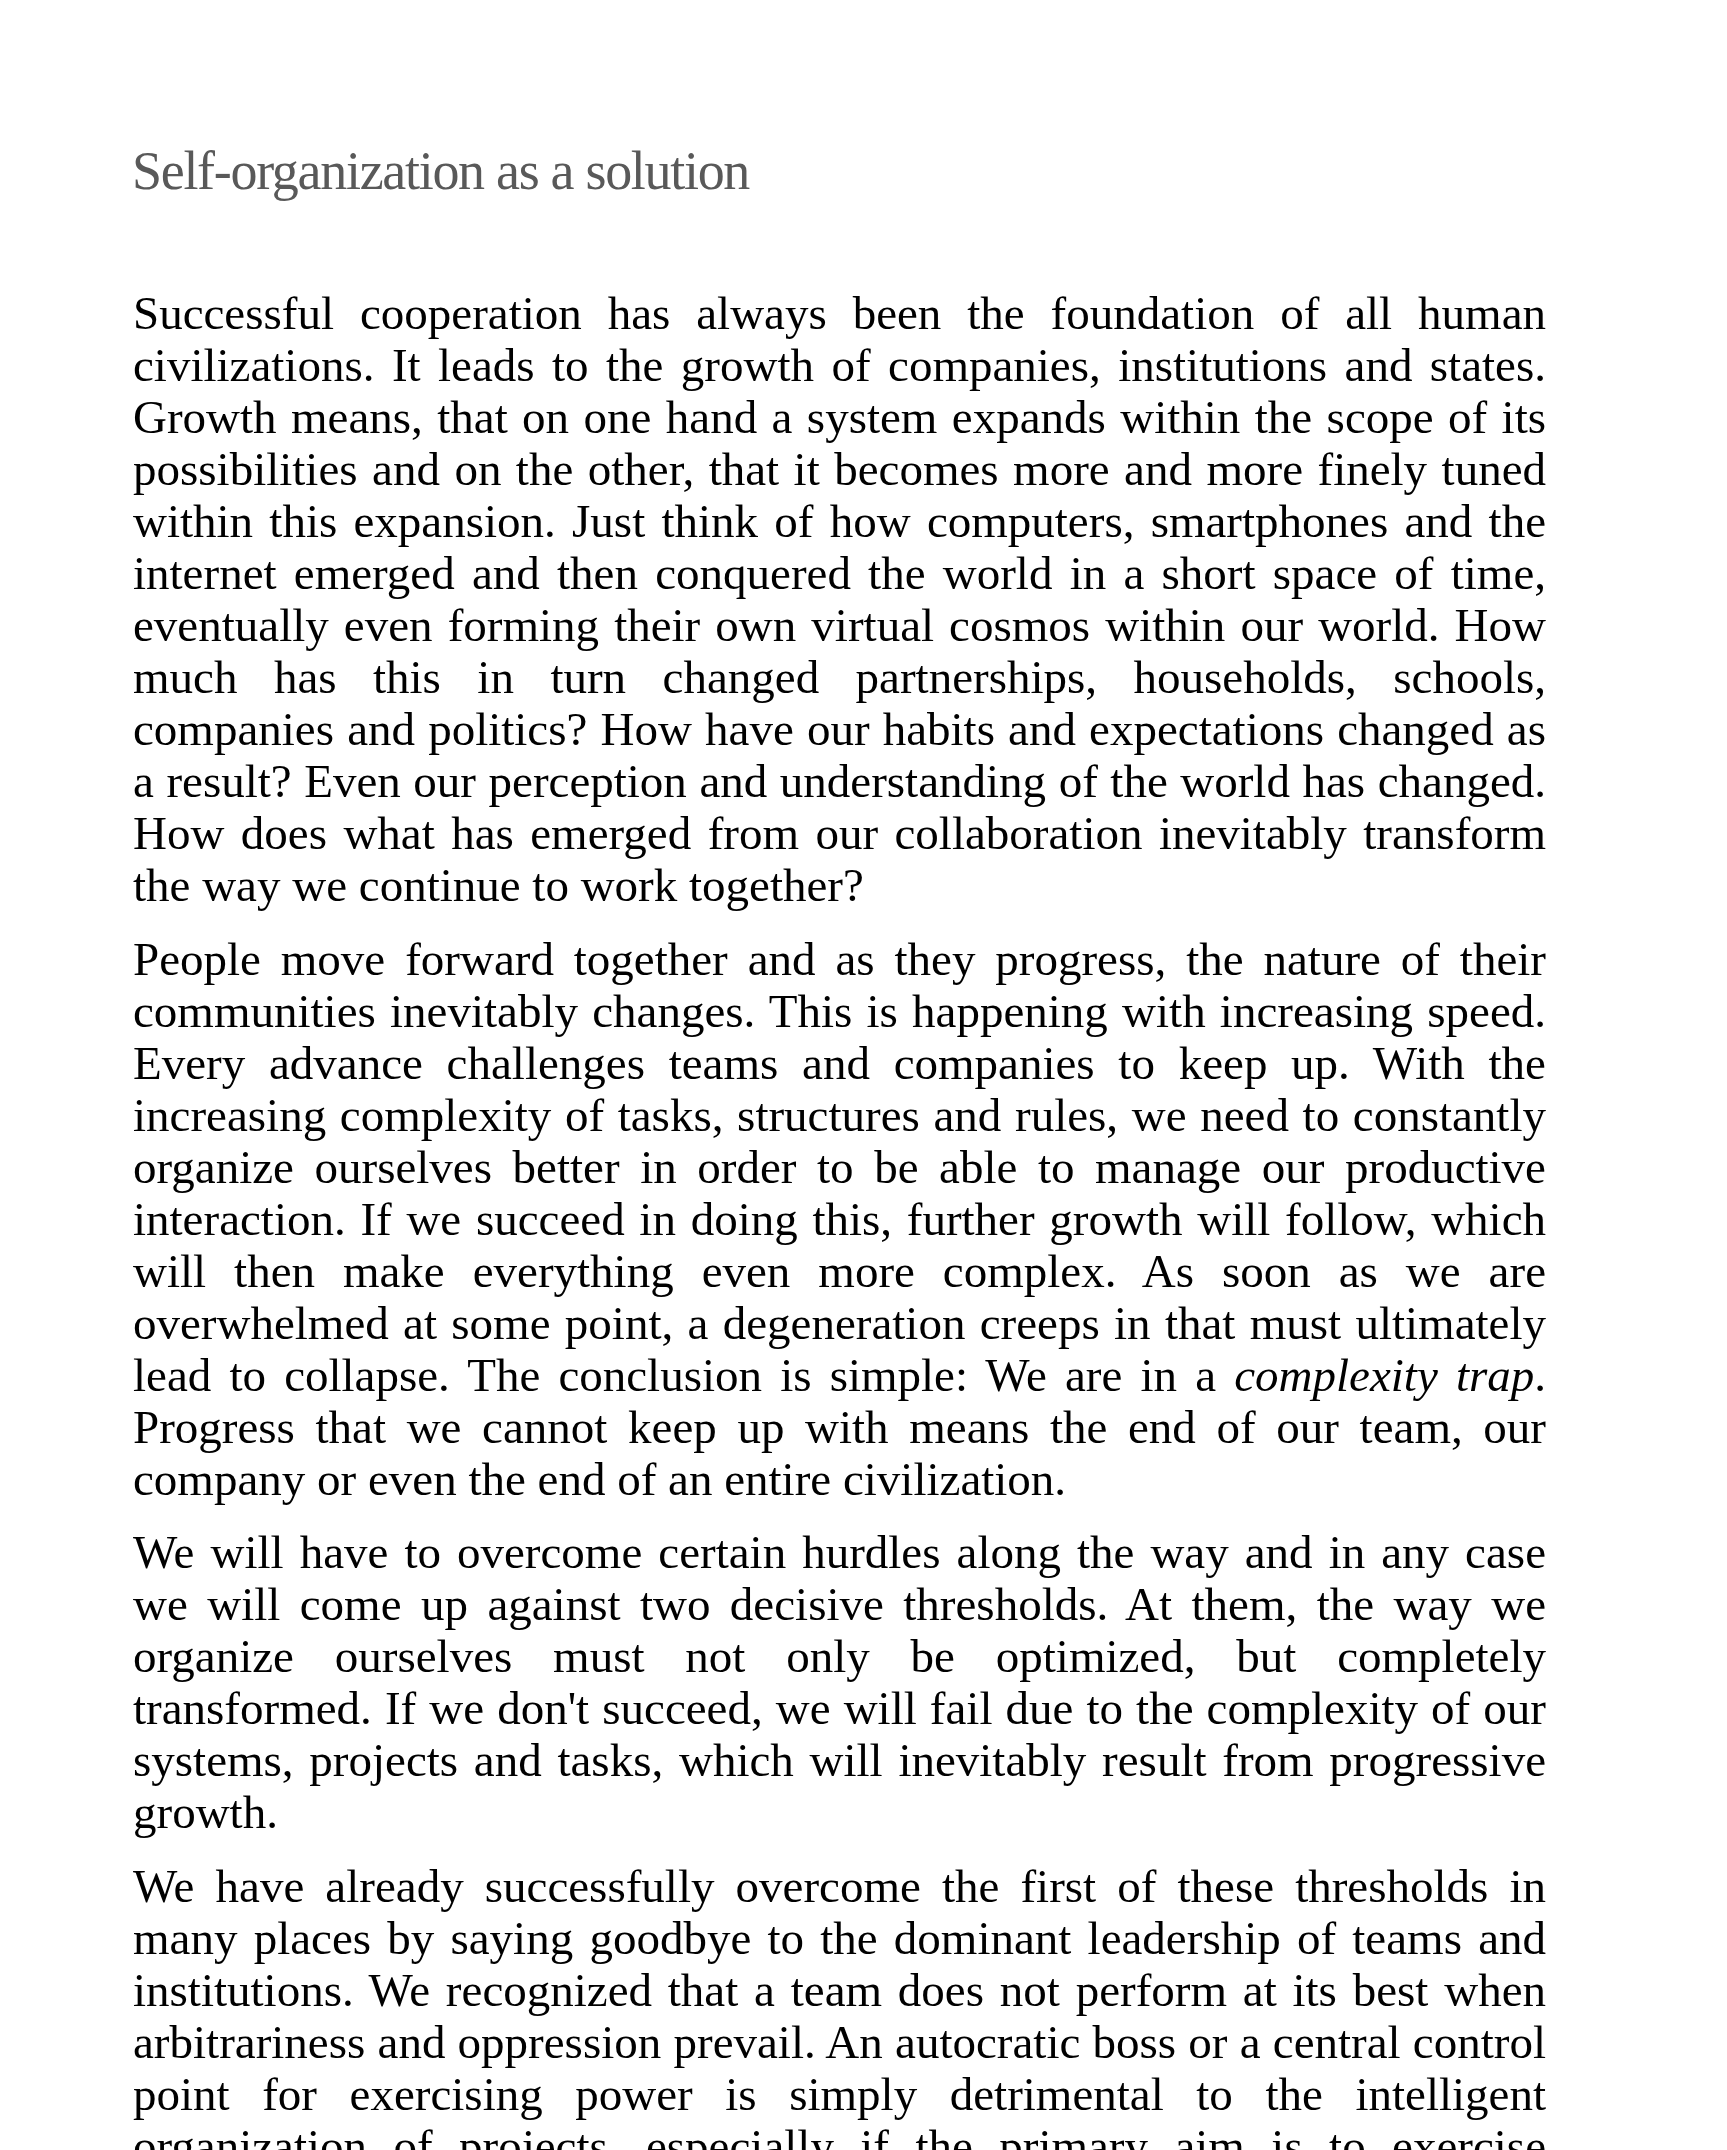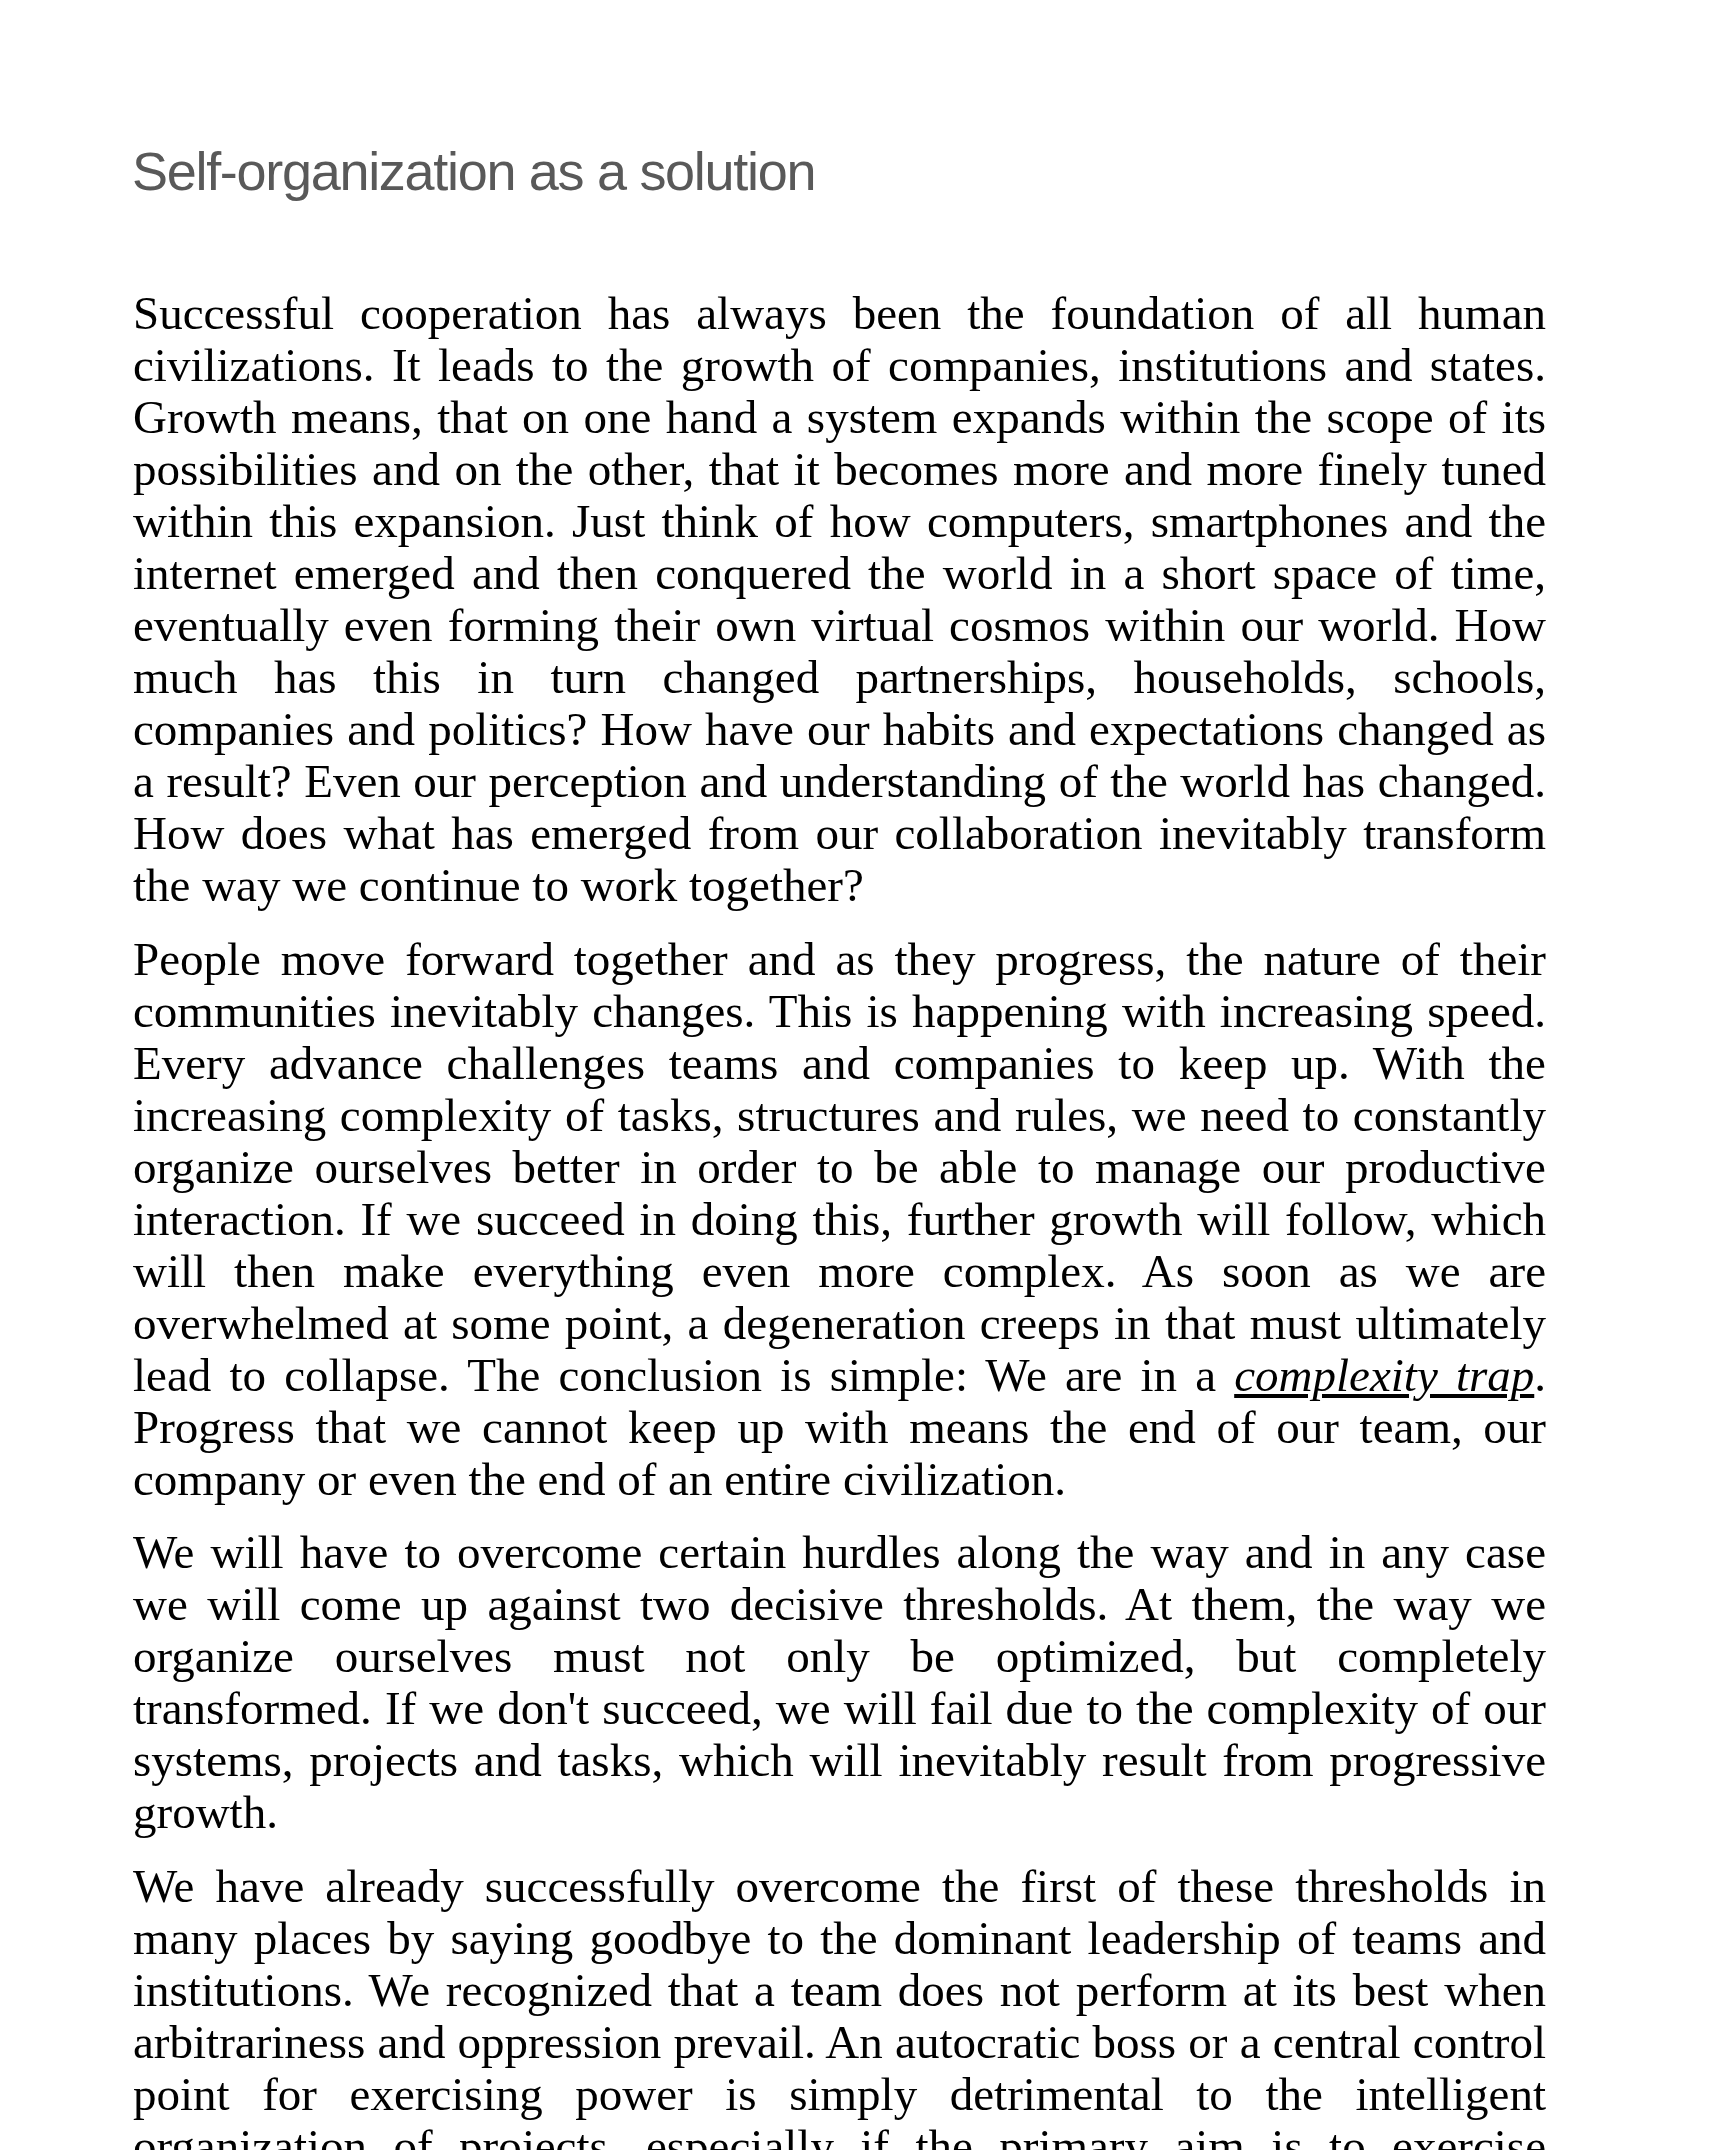--- a/index.html
+++ b/index.html
@@ -14,42 +14,41 @@
       background: #ffffff;
       overflow: hidden;
       font-family: "Liberation Serif", serif;
       color: #000000;
     }
     .doc-title {
       position: absolute;
       left: 132px;
       top: 140px;
       margin: 0;
-      font-family: Liberation Sans, sans-serif;
+      font-family: Liberation Serif, serif;
       font-weight: 400;
       font-size: 54px;
       letter-spacing: -1.3px;
       color: #595959;
       white-space: nowrap;
     }
     .doc-body {
       position: absolute;
       left: 133px;
       top: 287px;
       width: 1413px;
       font-size: 47px;
       line-height: 52px;
       text-align: justify;
     }
     .doc-body p {
       margin: 0 0 21.5px 0;
     }
     .italic-phrase {
       font-style: italic;
-      text-decoration: underline;
     }
   </style>
 </head>
 <body>
 
 <div class="page">
 
   <h1 class="doc-title">Self-organization as a solution</h1>
 
   <div class="doc-body">

